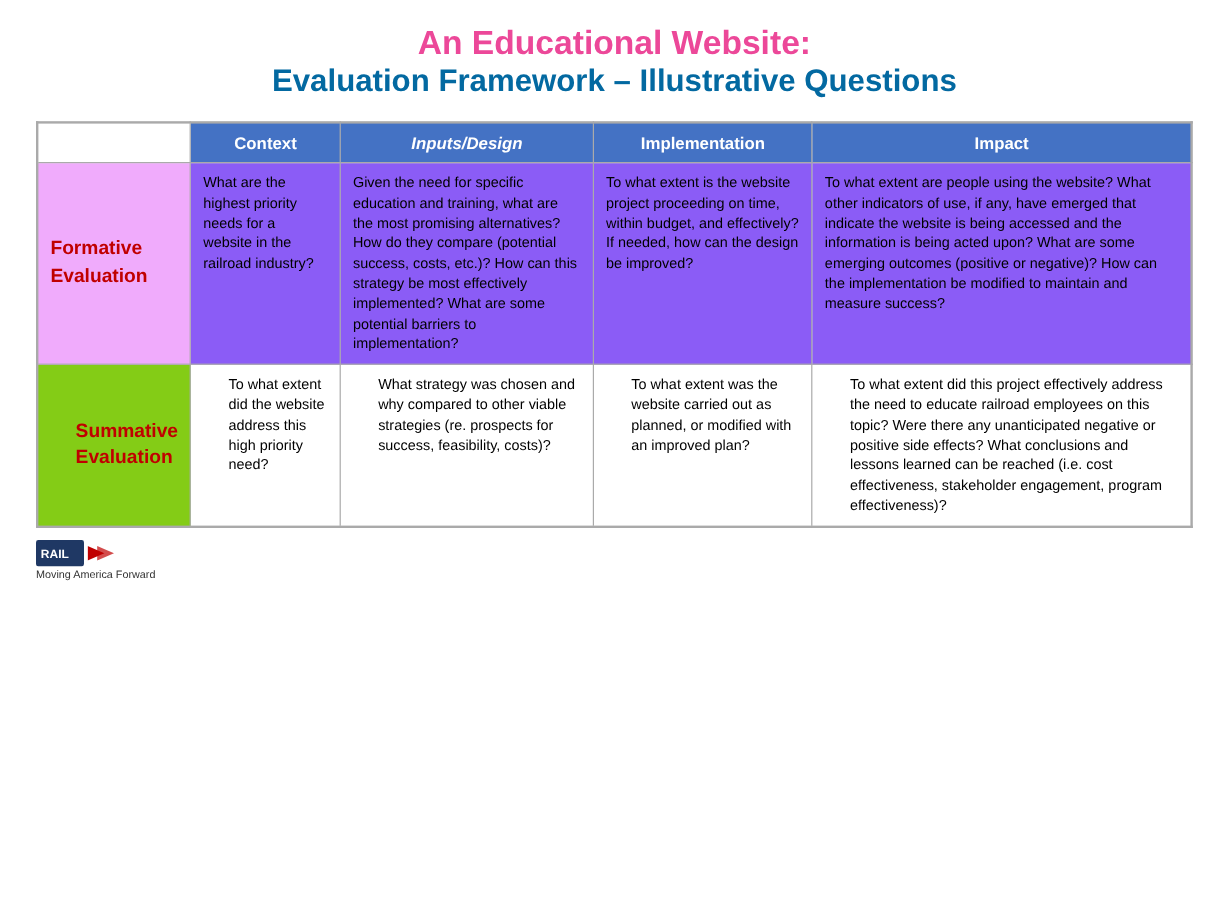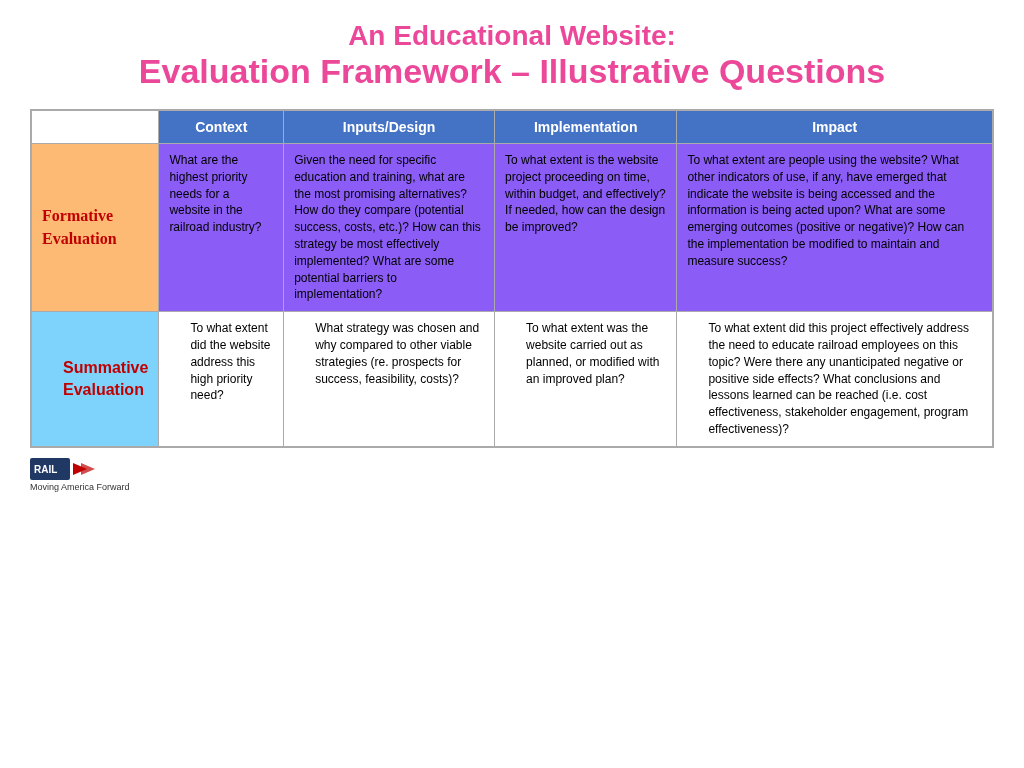--- a/index.html
+++ b/index.html
@@ -17,23 +17,23 @@
     .title-section {
       text-align: center;
       margin-bottom: 18px;
     }
     .title-line1 {
       font-size: 28px;
       font-weight: bold;
       color: #ec4899;
     }
     .title-line2 {
-      font-size: 34px;
+      font-size: 26px;
       font-weight: bold;
-      color: #ec4899;
+      color: #0369a1;
     }
     .table-wrapper {
       width: 100%;
       border-collapse: collapse;
     }
     table {
       width: 100%;
       border-collapse: collapse;
       border: 2px solid #aaaaaa;
     }
@@ -63,29 +63,28 @@
       font-size: 16px;
       color: #c00000;
       text-align: left;
       white-space: nowrap;
       vertical-align: middle;
     }
     .formative-row td {
       background-color: #8b5cf6;
     }
     .formative-row td.row-label {
-      background-color: #fdba74;
-      font-family: Liberation Serif, serif;
+      background-color: #f0abfc;
     }
     .summative-row td {
       background-color: #ffffff;
       padding-left: 31px;
     }
     .summative-row td.row-label {
-      background-color: #7dd3fc;
+      background-color: #84cc16;
     }
     .footer {
       margin-top: 10px;
       align-self: flex-start;
       display: flex;
       flex-direction: column;
       align-items: flex-start;
     }
     .footer-logo {
       display: flex;
@@ -100,21 +99,21 @@
   <div class="title-line1">An Educational Website:</div>
   <div class="title-line2">Evaluation Framework – Illustrative Questions</div>
 </div>
 
 <div class="table-wrapper">
   <table>
     <thead>
       <tr>
         <th style="width:13%; background-color:transparent;"></th>
         <th style="width:13%;">Context</th>
-        <th style="width:22%;">Inputs/Design</th>
+        <th style="width:22%;font-style:italic;">Inputs/Design</th>
         <th style="width:19%;">Implementation</th>
         <th style="width:33%;">Impact</th>
       </tr>
     </thead>
     <tbody>
       <tr class="formative-row">
         <td class="row-label">Formative<br>Evaluation</td>
         <td>What are the highest priority needs for a website in the railroad industry?</td>
         <td>Given the need for specific education and training, what are the most promising alternatives? How do they compare (potential success, costs, etc.)? How can this strategy be most effectively implemented? What are some potential barriers to implementation?</td>
         <td>To what extent is the website project proceeding on time, within budget, and effectively?  If needed, how can the design be improved?</td>

